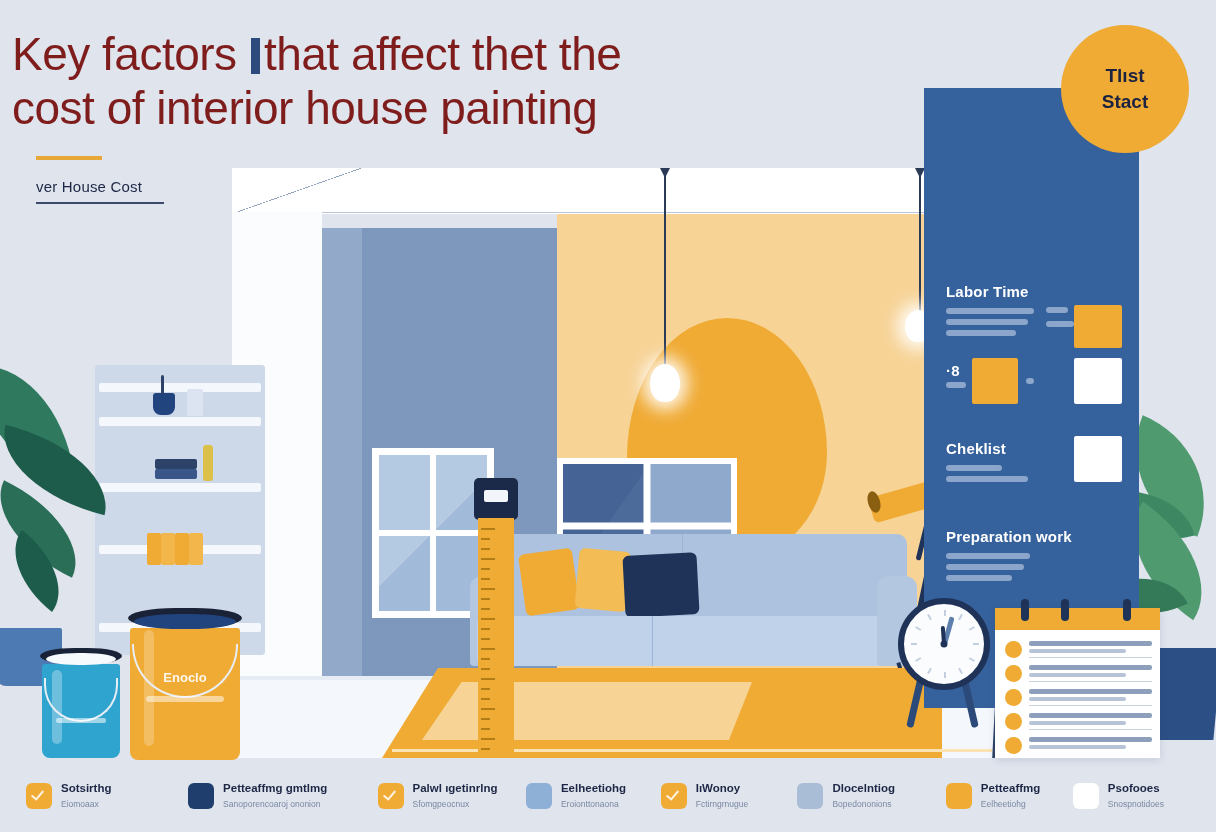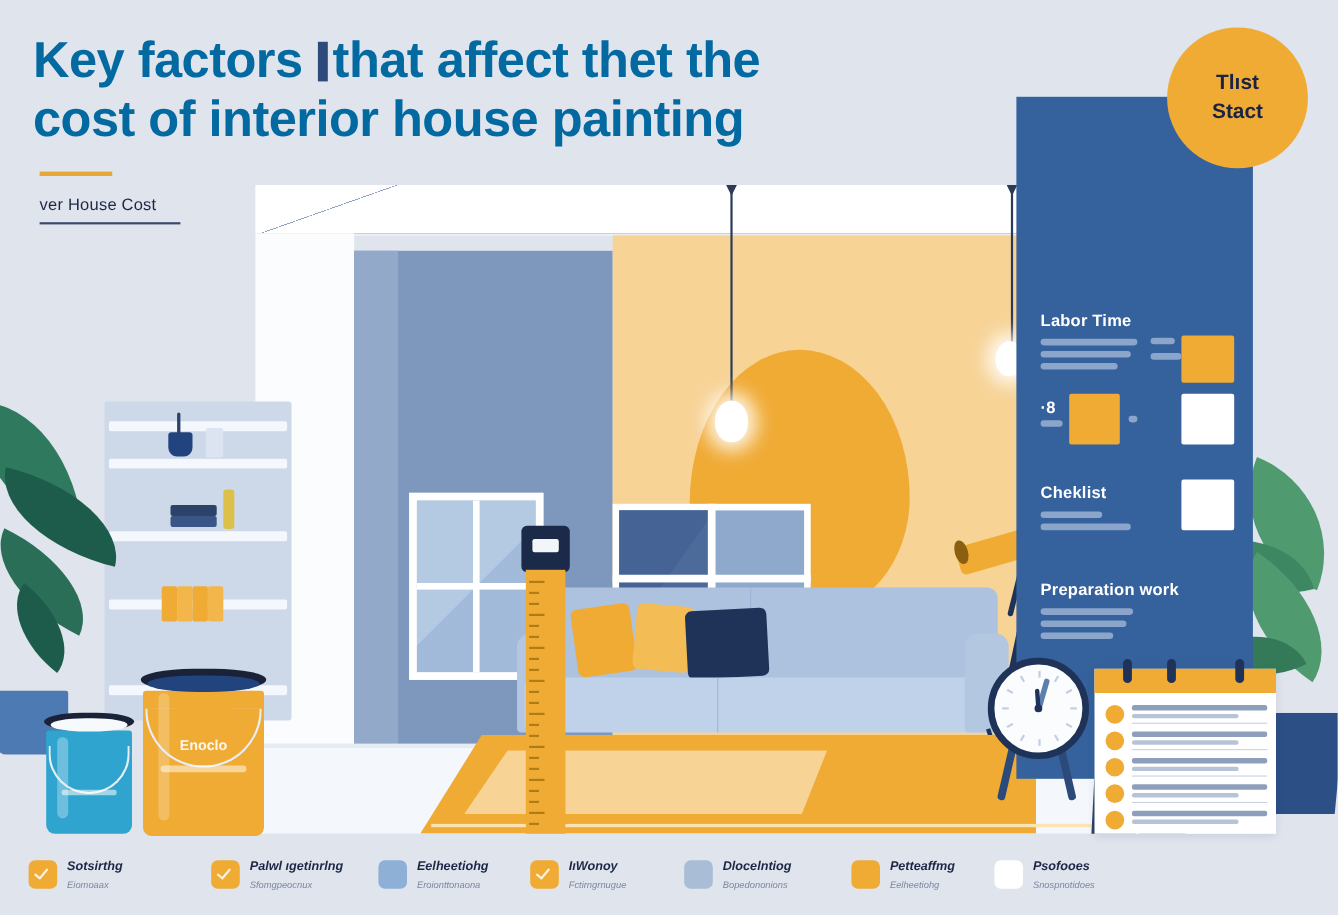--- a/index.html
+++ b/index.html
@@ -9,23 +9,23 @@
     font-family:"Liberation Sans", sans-serif;
     background:#dfe4ed;
     position:relative;
     overflow:hidden;
   }
   .stage { position:absolute; inset:0; }
   .abs { position:absolute; }
 
   
   #page-title {
-    position:absolute; left:30px; top:28px; width:700px;
-    font-size:46px; line-height:1.17; font-weight:bold;
-    color:#0369a1; letter-spacing:-0.5px;
+    position:absolute; left:12px; top:28px; width:700px;
+    font-size:46px; line-height:1.17; font-weight:normal;
+    color:#7f1d1d; letter-spacing:-0.5px;
   }
   #title-line2 { display:block; }
   .title-bar-glyph {
     display:inline-block; width:9px; height:36px; background:#2c4a7c;
     vertical-align:-4px; margin:0 4px 0 2px;
   }
   #accent-rule {
     position:absolute; left:36px; top:156px; width:66px; height:4px;
     background:#e8a838;
   }
@@ -172,21 +172,21 @@
   #shelf { position:absolute; left:95px; top:365px; width:170px; height:290px; z-index:8; }
   .shelf-bg { position:absolute; inset:0; background:#cdd9e8; border-radius:3px; }
   .shelf-plank { position:absolute; left:4px; right:4px; height:9px; background:#f4f8fc; border-radius:2px; }
   .shelf-item { position:absolute; border-radius:2px; }
 
   
   #legend {
     position:absolute; left:0; bottom:0; width:1216px; height:74px;
     display:flex; align-items:center; padding:0 26px; z-index:45;
   }
-  .legend-item { display:flex; align-items:center; gap:9px;font-style:italic; }
+  .legend-item { display:flex; align-items:flex-end; gap:9px; }
   .legend-icon { width:26px; height:26px; border-radius:6px; flex:0 0 26px; position:relative; }
   .legend-icon .check { position:absolute; left:8px; top:5px; width:7px; height:12px;
      border:2px solid rgba(255,255,255,.85); border-top:none; border-left:none; transform:rotate(40deg); }
   .legend-text { padding-top:1px; }
   .legend-title { font-size:11.5px; font-weight:bold; color:#1d2745; white-space:nowrap; line-height:1.15; }
   .legend-sub { font-size:8.5px; color:#7b88a2; white-space:nowrap; margin-top:3px; }
 </style>
 </head>
 <body>
 
@@ -484,20 +484,27 @@
   <div id="legend">
     <div class="legend-item" style="width:166px;">
       <div class="legend-icon" style="background: rgb(240, 171, 53);">
           <div class="check"></div>
         </div>
       <div class="legend-text">
         <div class="legend-title">Sotsirthg</div>
         <div class="legend-sub">Eiomoaax</div>
       </div>
     </div>
+    <div class="legend-item" style="width:194px;">
+      <div class="legend-icon" style="background: rgb(31, 62, 110);"></div>
+      <div class="legend-text">
+        <div class="legend-title">Petteaffmg gmtlmg</div>
+        <div class="legend-sub">Sanoporencoaroj ononion</div>
+      </div>
+    </div>
     <div class="legend-item" style="width:152px;">
       <div class="legend-icon" style="background: rgb(240, 171, 53);">
           <div class="check"></div>
         </div>
       <div class="legend-text">
         <div class="legend-title">Palwl ıgetinrlng</div>
         <div class="legend-sub">Sfomgpeocnux</div>
       </div>
     </div>
     <div class="legend-item" style="width:138px;">

